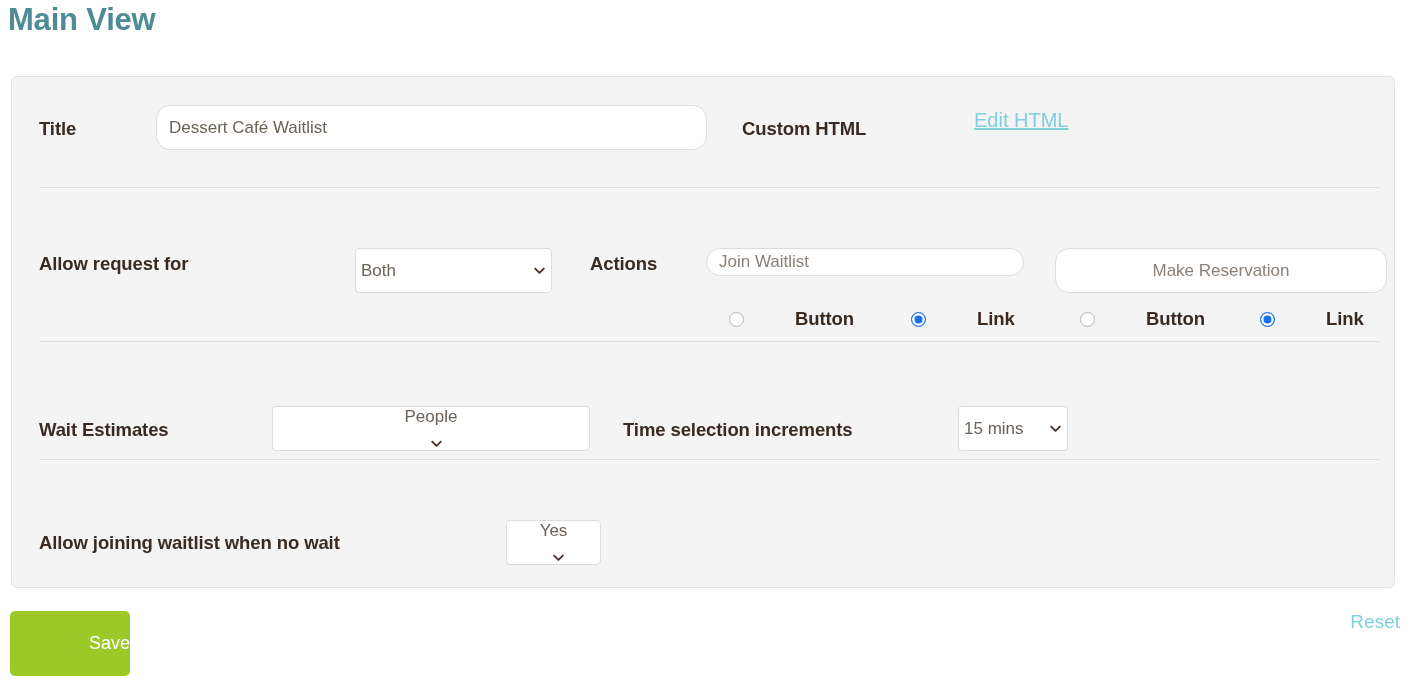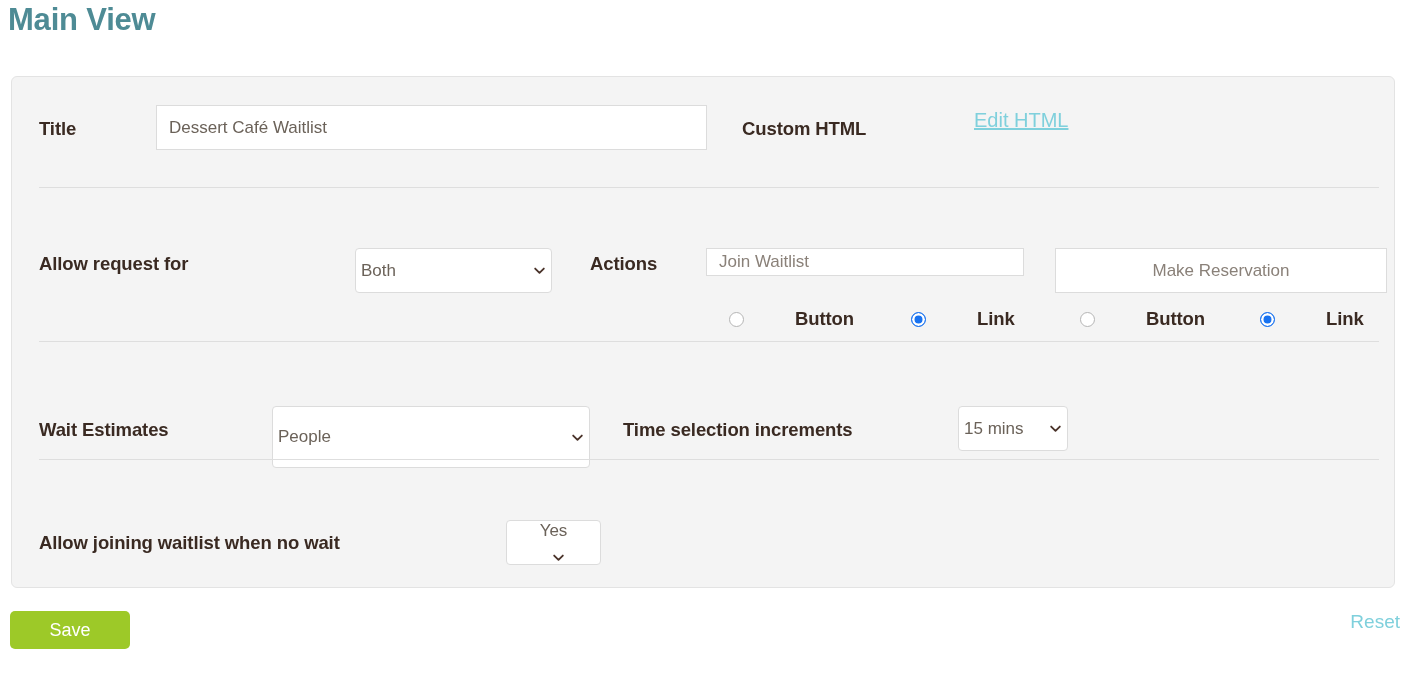--- a/index.html
+++ b/index.html
@@ -55,21 +55,21 @@
     font-size: 18.5px;
     font-weight: bold;
     color: #3a2a22;
     letter-spacing: -0.1px;
     white-space: nowrap;
   }
 
   .txtinput {
     background: #ffffff;
     border: 1px solid #dcdcdc;
-    border-radius: 0;
+    border-radius: 14px;
     font-family: "Liberation Sans", sans-serif;
     font-size: 17px;
     color: #6b6259;
     padding: 0 12px;
     outline: none;
   }
   .txtinput::placeholder { color: #8a8179; opacity: 1; }
 
   .selbox {
     position: relative;
@@ -130,29 +130,30 @@
     color: #7fd0dc;
     text-decoration: underline;
     cursor: pointer;
   }
 
   .save-btn {
     position: absolute;
     left: 10px;
     top: 611px;
     width: 120px;
-    height: 38px;
+    height: 65px;
     background: #9dc928;
     border: none;
     border-radius: 5px;
     color: #ffffff;
     font-family: "Liberation Sans", sans-serif;
     font-size: 18px;
     cursor: pointer;
     padding: 0;
+    text-align: right;
   }
 
   .reset-link {
     position: absolute;
     right: 14px;
     top: 611px;
     font-size: 19px;
     color: #7fd0dc;
     cursor: pointer;
   }
@@ -210,21 +211,21 @@
         <span class="radio-label">Link</span>
       </div>
     </div>
   </div>
 
   <div class="divider" style="top:264px;"></div>
 
   <div class="row">
     <div class="lbl" style="position:absolute; left:27px; top:314px;">Wait Estimates</div>
 
-    <div class="selbox" style="position:absolute; left:260px; top:301px; width:318px; height:62px;">
+    <div class="selbox" style="position:absolute; left:260px; top:301px; width:318px; height:45px;flex-direction:column;">
       <span class="selval">People</span>
       <svg class="chev" viewBox="0 0 12 12">
           <path d="M2 4.2 L6 8.2 L10 4.2" fill="none" stroke="#4a332a" stroke-width="1.7" stroke-linecap="round" stroke-linejoin="round"></path>
         </svg>
     </div>
 
     <div class="lbl" style="position:absolute; left:611px; top:314px;">Time selection increments</div>
 
     <div class="selbox" style="position:absolute; left:946px; top:301px; width:110px; height:45px;">
       <span class="selval">15 mins</span>

